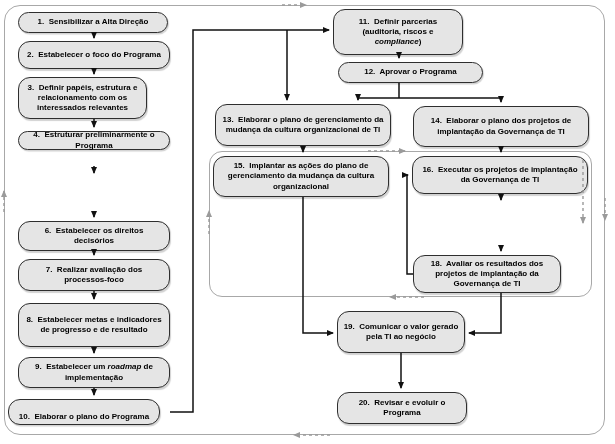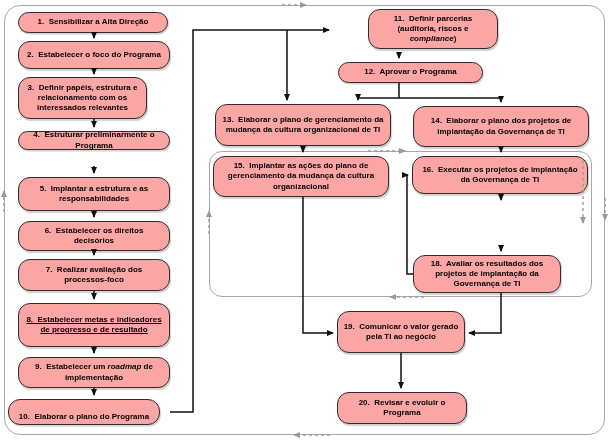--- a/index.html
+++ b/index.html
@@ -19,21 +19,21 @@
   }
   .inner-border{
     position:absolute;
     border:1.4px solid #a8a8a8;
     border-radius:13px;
     background:transparent;
     box-sizing:border-box;
   }
   .box{
     position:absolute;
-    background:#fca5a5;
+    background:#e5e5e5;
     border:1.6px solid #2e2e2e;
     border-radius:12px;
     box-sizing:border-box;
     display:flex;align-items:center;justify-content:center;
     text-align:center;
     font-size:8px;font-weight:bold;color:#000;
     line-height:1.28;
     padding:2px 5px;
     box-shadow:1px 1.5px 1px rgba(0,0,0,0.18);
   }
@@ -55,40 +55,37 @@
     </div>
   <div class="box" style="left:18px;top:41px;width:152px;height:28px;">
       <span class="txt">2.&nbsp; Estabelecer o foco do Programa</span>
     </div>
   <div class="box" style="left:18px;top:77px;width:129px;height:42px;">
       <span class="txt">3.&nbsp; Definir papéis, estrutura e relacionamento com os interessados relevantes</span>
     </div>
   <div class="box" style="left:18px;top:131px;width:152px;height:19px;">
       <span class="txt">4.&nbsp; Estruturar preliminarmente o Programa</span>
     </div>
-  <div class="box" style="left:18px;top:177px;width:152px;height:34px;">
-      <span class="txt">5.&nbsp; Implantar a estrutura e as responsabilidades</span>
-    </div>
   <div class="box" style="left:18px;top:221px;width:152px;height:30px;">
       <span class="txt">6.&nbsp; Estabelecer os direitos decisórios</span>
     </div>
   <div class="box" style="left:18px;top:259px;width:152px;height:32px;">
       <span class="txt">7.&nbsp; Realizar avaliação dos processos-foco</span>
     </div>
-  <div class="box" style="left:18px;top:303px;width:152px;height:44px;text-decoration:underline;">
+  <div class="box" style="left:18px;top:303px;width:152px;height:44px;">
       <span class="txt">8.&nbsp; Estabelecer metas e indicadores de progresso e de resultado</span>
     </div>
   <div class="box" style="left:18px;top:357px;width:152px;height:31px;">
       <span class="txt"><span>9.&nbsp; Estabelecer um </span><i>roadmap</i><span> de implementação</span></span>
     </div>
   <div class="box" style="left:8px;top:399px;width:152px;height:26px;align-items:flex-end;">
       <span class="txt">10.&nbsp; Elaborar o plano do Programa</span>
     </div>
 
-  <div class="box" style="left:333px;top:9px;width:130px;height:40px;margin-left:35px;">
+  <div class="box" style="left:333px;top:9px;width:130px;height:46px;">
       <span class="txt"><span>11.&nbsp; Definir parcerias (auditoria, riscos e </span><i>compliance</i><span>)</span></span>
     </div>
   <div class="box" style="left:338px;top:62px;width:145px;height:21px;">
       <span class="txt">12.&nbsp; Aprovar o Programa</span>
     </div>
   <div class="box" style="left:215px;top:104px;width:176px;height:42px;">
       <span class="txt">13.&nbsp; Elaborar o plano de gerenciamento da mudança da cultura organizacional de TI</span>
     </div>
   <div class="box" style="left:413px;top:106px;width:176px;height:41px;">
       <span class="txt">14.&nbsp; Elaborar o plano dos projetos de implantação da Governança de TI</span>

